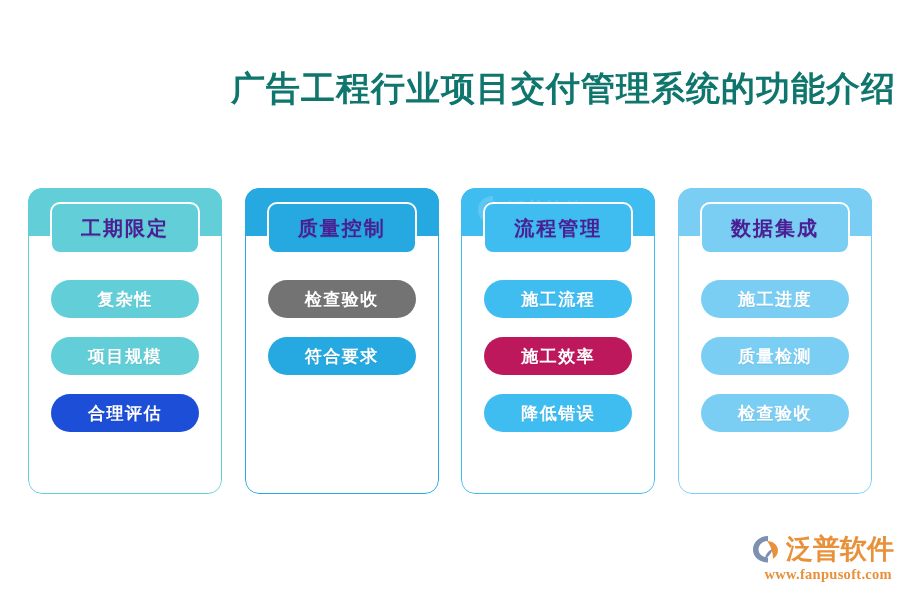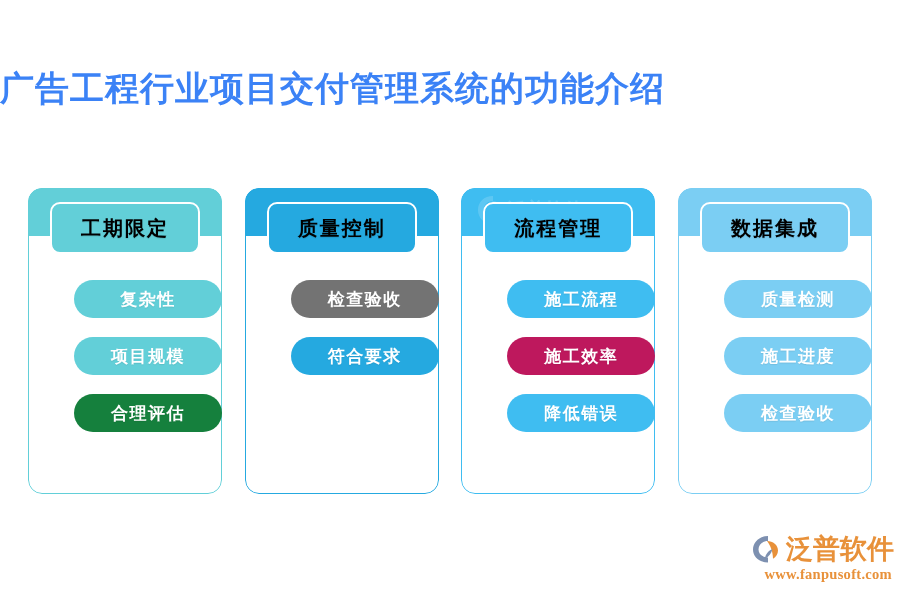--- a/index.html
+++ b/index.html
@@ -13,24 +13,24 @@
     font-family: "Liberation Serif", "DejaVu Serif", serif;
     overflow: hidden;
     position: relative;
   }
 
   #page-title {
     position: absolute;
     left: 0;
     top: 66px;
     width: 896px;
-    text-align: left;
+    text-align: right;
     font-size: 34px;
     font-weight: bold;
-    color: #3b82f6;
+    color: #0f766e;
     letter-spacing: 1px;
     font-family: "Liberation Serif", "DejaVu Serif", serif;
     white-space: nowrap;
   }
 
   #cards-row {
     position: absolute;
     left: 28px;
     top: 188px;
     width: 844px;
@@ -85,35 +85,35 @@
     left: 22px;
     top: 14px;
     width: 150px;
     height: 52px;
     border-radius: 10px;
     border: 2px solid #ffffff;
     box-sizing: border-box;
     display: flex;
     align-items: center;
     justify-content: center;
-    color: #000000;
+    color: #4c1d95;
     font-size: 20px;
     font-weight: bold;
     letter-spacing: 2px;
     text-shadow: 0 1px 1px rgba(0,0,0,0.10);
   }
 
   .card-items {
     position: absolute;
     left: 0;
     top: 92px;
     width: 100%;
     display: flex;
     flex-direction: column;
-    align-items: flex-end;
+    align-items: center;
     gap: 19px;
   }
 
   .card-item {
     width: 148px;
     height: 38px;
     border-radius: 19px;
     display: flex;
     align-items: center;
     justify-content: center;
@@ -166,21 +166,21 @@
 <div id="page-title">广告工程行业项目交付管理系统的功能介绍</div>
 
 <div id="cards-row">
     <div class="card">
       <div class="card-band" style="background:#62CFD8"></div>
       <div class="card-outline" style="border-color:#62CFD8"></div>
       <div class="card-header-pill" style="background:#62CFD8">工期限定</div>
       <div class="card-items">
         <div class="card-item" style="background:#62CFD8">复杂性</div>
         <div class="card-item" style="background:#62CFD8">项目规模</div>
-        <div class="card-item" style="background:#15803d">合理评估</div>
+        <div class="card-item" style="background:#1d4ed8">合理评估</div>
       </div>
     </div>
     <div class="card">
       <div class="card-band" style="background:#25A9E0"></div>
       <div class="card-outline" style="border-color:#25A9E0"></div>
       <div class="card-header-pill" style="background:#25A9E0">质量控制</div>
       <div class="card-items">
         <div class="card-item" style="background:#737373">检查验收</div>
         <div class="card-item" style="background:#25A9E0">符合要求</div>
       </div>
@@ -199,22 +199,22 @@
         <div class="card-item" style="background:#3FBDF1">施工流程</div>
         <div class="card-item" style="background:#be185d">施工效率</div>
         <div class="card-item" style="background:#3FBDF1">降低错误</div>
       </div>
     </div>
     <div class="card">
       <div class="card-band" style="background:#7BCEF3"></div>
       <div class="card-outline" style="border-color:#7BCEF3"></div>
       <div class="card-header-pill" style="background:#7BCEF3">数据集成</div>
       <div class="card-items">
+        <div class="card-item" style="background:#7BCEF3">施工进度</div>
         <div class="card-item" style="background:#7BCEF3">质量检测</div>
-        <div class="card-item" style="background:#7BCEF3">施工进度</div>
         <div class="card-item" style="background:#7BCEF3">检查验收</div>
       </div>
     </div>
   </div>
 
 <div id="brand-logo">
   <div class="brand-top">
     <span class="brand-mark">
       <svg viewBox="0 0 32 30" width="32" height="30" xmlns="http://www.w3.org/2000/svg">
         <path d="M16 2 C7 2 1 8.5 1 15.5 C1 22.5 7 28.5 16 28.5 L16 23.5 C10.5 23.5 6.5 20 6.5 15.5 C6.5 10.8 10.5 7 16 7 Z" fill="#7D90B0"></path>

